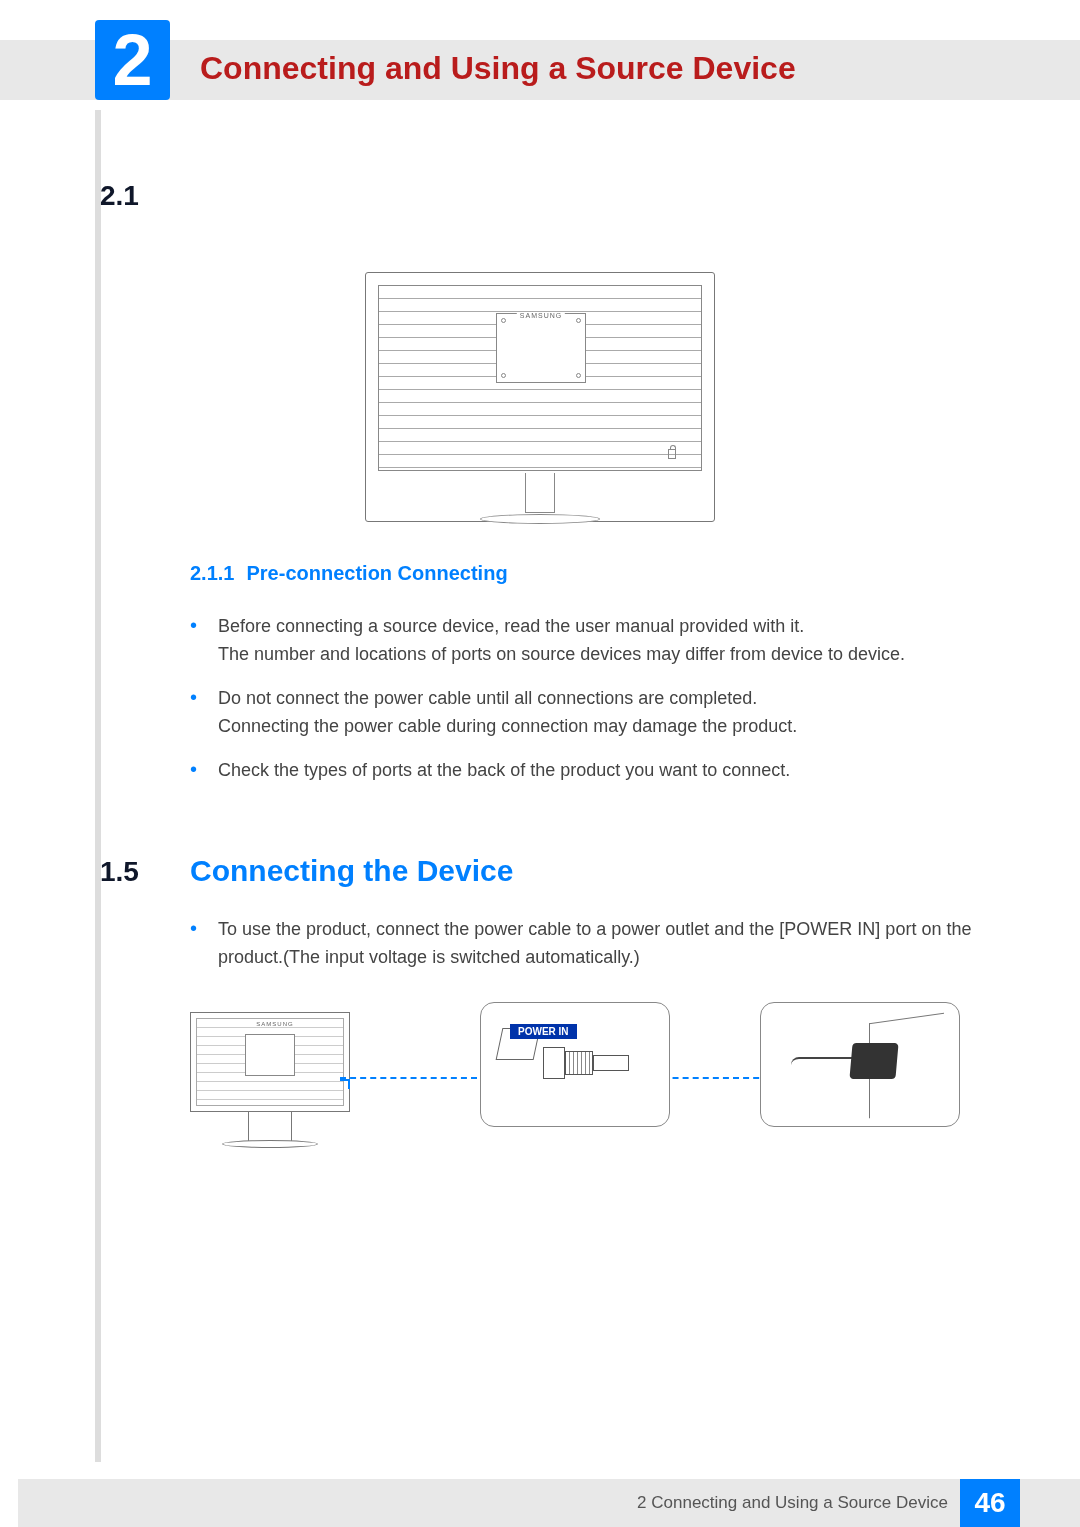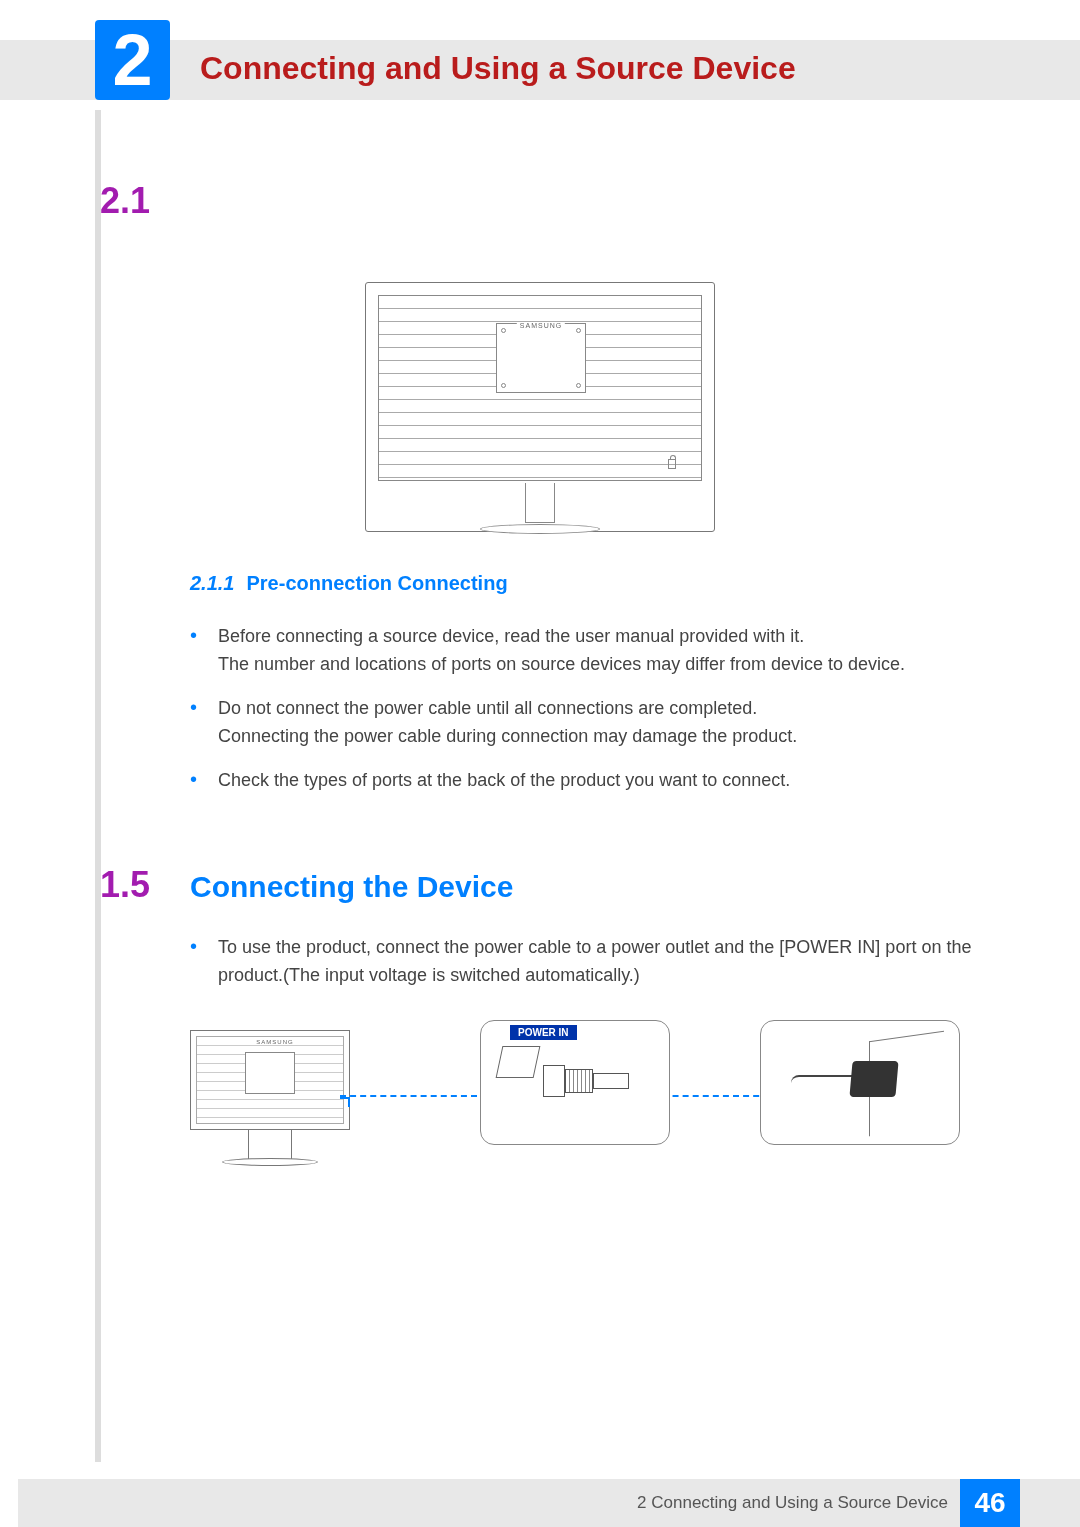--- a/index.html
+++ b/index.html
@@ -44,41 +44,40 @@
     font-size: 32px;
     font-weight: bold;
     color: #b91c1c;
   }
   .section-row {
     display: flex;
     align-items: baseline;
   }
   .section-num {
     width: 90px;
-    font-size: 36px;
-    font-weight: bold;
-    color: #a21caf;
+    font-size: 28px;
+    font-weight: bold;
+    color: #0f172a;
   }
   .section-title {
     font-size: 30px;
     font-weight: bold;
     color: #0080ff;
   }
   .subsection-row {
     display: flex;
     align-items: baseline;
     margin-top: 40px;
     margin-left: 90px;
   }
   .subsection-num {
     font-size: 20px;
     font-weight: bold;
     color: #0080ff;
     margin-right: 12px;
-    font-style: italic;
   }
   .subsection-title {
     font-size: 20px;
     font-weight: bold;
     color: #0080ff;
   }
   .content {
     position: absolute;
     top: 180px;
     left: 100px;
@@ -248,21 +247,21 @@
   .connector-box {
     position:absolute;
     left: 290px; top: 0;
     width: 190px; height: 125px;
     border: 1.5px solid #888;
     border-radius: 14px;
     background:#fff;
   }
   .power-label {
     position:absolute;
-    left: 320px; top: 5px;
+    left: 320px; top: 22px;
     background: #0033aa;
     color: #fff;
     font-size: 10px;
     padding: 2px 8px;
     font-weight: bold;
   }
   .connector-box .socket {
     position:absolute;
     top: 25px; left: 18px;
     width: 38px; height: 32px;

